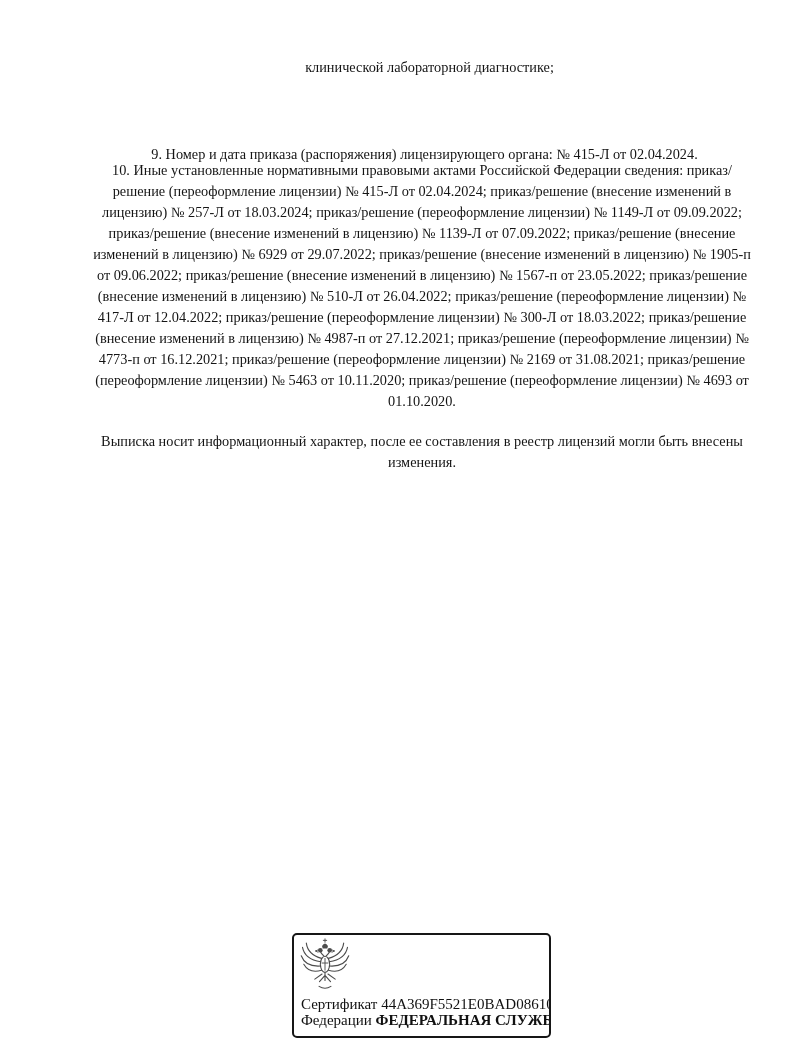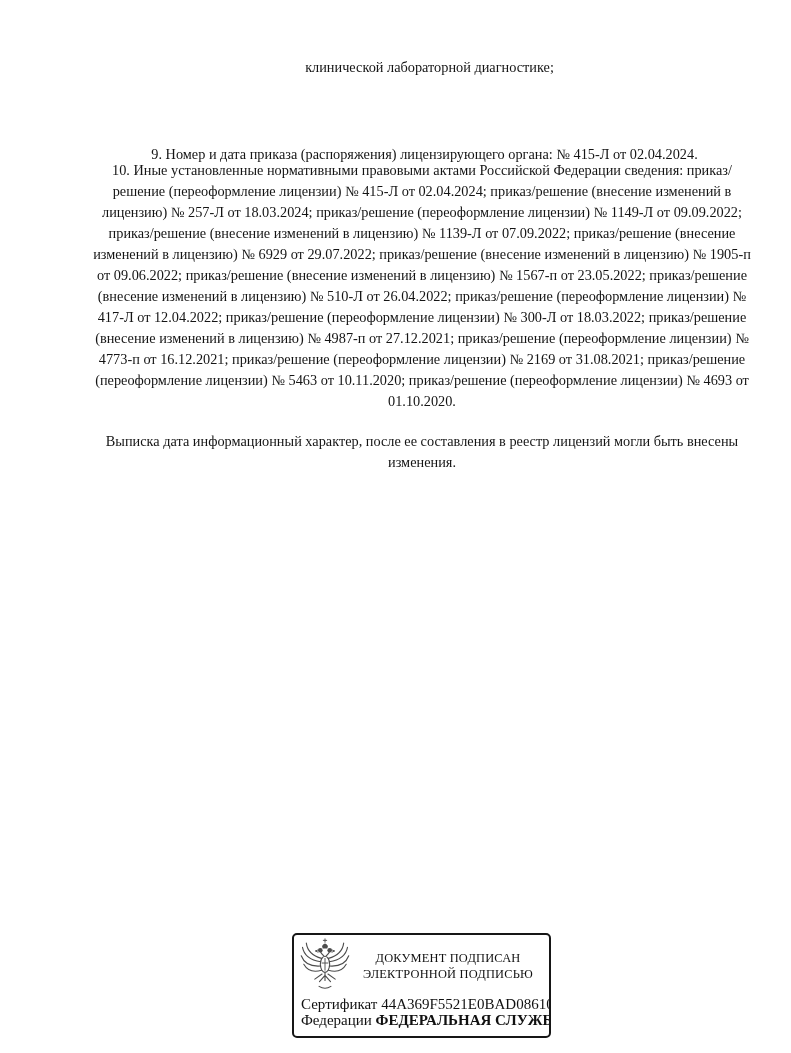--- a/index.html
+++ b/index.html
@@ -64,21 +64,21 @@
 <div class="page">
 
   <div class="txt hang">
     <div>клинической лабораторной диагностике;</div>
   </div>
 
   <div class="txt p9">9. Номер и дата приказа (распоряжения) лицензирующего органа: № 415-Л от 02.04.2024.</div>
 
   <div class="txt p10">10. Иные установленные нормативными правовыми актами Российской Федерации сведения: приказ/решение (переоформление лицензии) № 415-Л от 02.04.2024; приказ/решение (внесение изменений в лицензию) № 257-Л от 18.03.2024; приказ/решение (переоформление лицензии) № 1149-Л от 09.09.2022; приказ/решение (внесение изменений в лицензию) № 1139-Л от 07.09.2022; приказ/решение (внесение изменений в лицензию) № 6929 от 29.07.2022; приказ/решение (внесение изменений в лицензию) № 1905-п от 09.06.2022; приказ/решение (внесение изменений в лицензию) № 1567-п от 23.05.2022; приказ/решение (внесение изменений в лицензию) № 510-Л от 26.04.2022; приказ/решение (переоформление лицензии) № 417-Л от 12.04.2022; приказ/решение (переоформление лицензии) № 300-Л от 18.03.2022; приказ/решение (внесение изменений в лицензию) № 4987-п от 27.12.2021; приказ/решение (переоформление лицензии) № 4773-п от 16.12.2021; приказ/решение (переоформление лицензии) № 2169 от 31.08.2021; приказ/решение (переоформление лицензии) № 5463 от 10.11.2020; приказ/решение (переоформление лицензии) № 4693 от 01.10.2020.</div>
 
-  <div class="txt disc">Выписка дата информационный характер, после ее составления в реестр лицензий могли быть внесены изменения.</div>
+  <div class="txt disc">Выписка носит информационный характер, после ее составления в реестр лицензий могли быть внесены изменения.</div>
 
   <div class="stamp">
     <div class="stamp-top">
       <svg class="emblem" viewBox="0 0 60 66" aria-hidden="true">
         <g stroke="#4c4c4c" fill="none" stroke-width="1.3" stroke-linecap="round">
           <path d="M30 1 v4 M28 2.8 h4" stroke-width="1.1"></path>
           <path d="M26.5 9.5 q3.5 -6 7 0 l-0.8 2.8 h-5.4 z" fill="#4c4c4c" stroke="none"></path>
           <circle cx="24.5" cy="14.5" r="2.7" fill="#4c4c4c" stroke="none"></circle>
           <circle cx="35.5" cy="14.5" r="2.7" fill="#4c4c4c" stroke="none"></circle>
           <path d="M22 14 l-3.5 1.3 3.3 1.4" stroke-width="1.1"></path>
@@ -91,24 +91,20 @@
           <path d="M34 24 C45 21 51 14 52 6"></path>
           <path d="M35 28 C48 26 55 19 56.5 11"></path>
           <path d="M35 33 C48 34 55 29 58 21"></path>
           <path d="M34 38 C44 41 51 38 55 31"></path>
           <ellipse cx="30" cy="31" rx="5.5" ry="9.5"></ellipse>
           <path d="M30 24 v14 M26.5 29.5 h7" stroke-width="1.1"></path>
           <path d="M30 41 v9 M30 44 l-6.5 7.5 M30 44 l6.5 7.5 M26.5 42.5 l-8.5 6 M33.5 42.5 l8.5 6"></path>
           <path d="M23 57 q7 4.5 14 0"></path>
         </g>
       </svg>
-      <div class="stamp-title">
-        <div>ДОКУМЕНТ ПОДПИСАН</div>
-        <div>ЭЛЕКТРОННОЙ ПОДПИСЬЮ</div>
-      </div>
     </div>
     <div class="stamp-lines">
       <div><span>Сертификат</span>&nbsp;<span>44A369F5521E0BAD08610CBB88257ED3</span></div>
       <div><span>Федерации</span>&nbsp;<b>ФЕДЕРАЛЬНАЯ СЛУЖБА ПО НАДЗОРУ В С</b></div>
     </div>
   </div>
 
 </div>
 
 </body></html>

